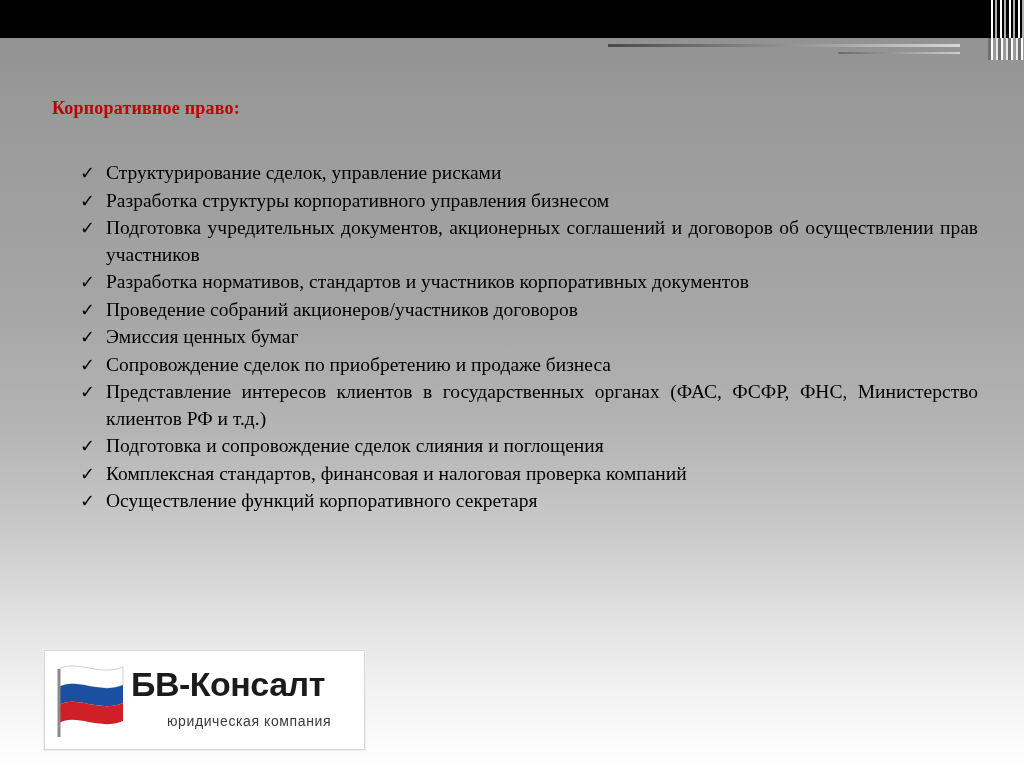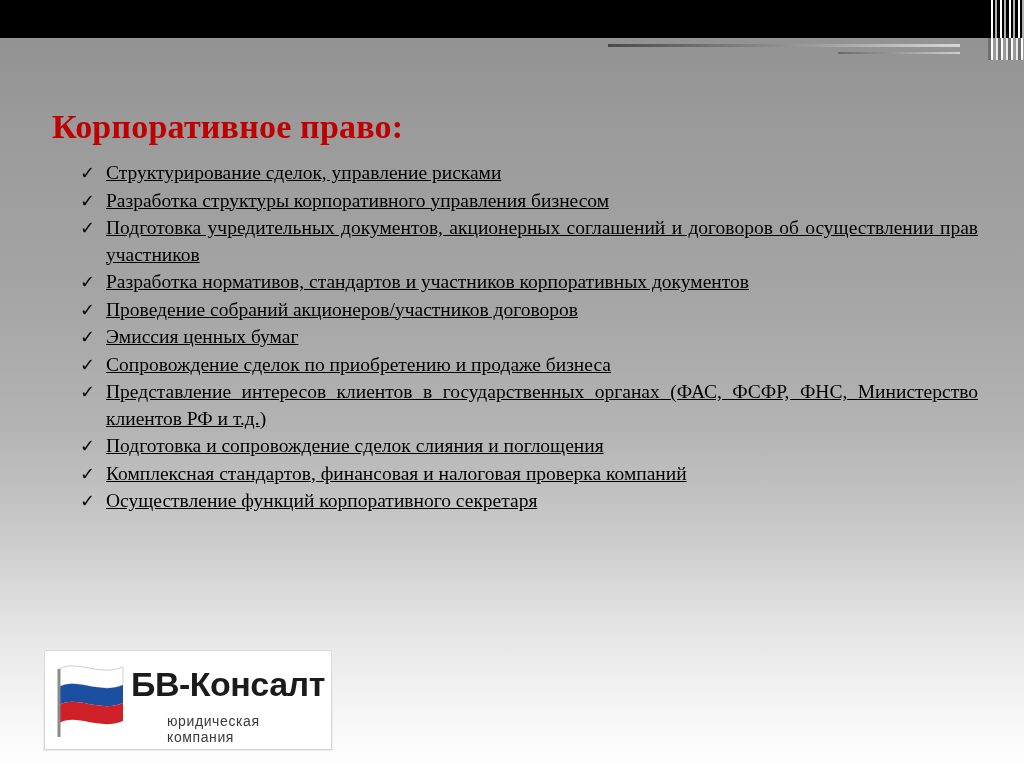--- a/index.html
+++ b/index.html
@@ -83,22 +83,22 @@
       repeating-linear-gradient(to right,
         #6f6f6f 0px, #6f6f6f 3px,
         #ffffff 3px, #ffffff 5px,
         #9a9a9a 5px, #9a9a9a 8px,
         #e8e8e8 8px, #e8e8e8 10px);
   }
 
   .title {
     position: absolute;
     left: 52px;
-    top: 108px;
-    font-size: 34px;
+    top: 98px;
+    font-size: 18px;
     font-weight: bold;
     color: #c00000;
     letter-spacing: 0.2px;
   }
 
   .body-block {
     position: absolute;
     left: 78px;
     top: 160px;
     width: 900px;
@@ -118,33 +118,33 @@
     position: absolute;
     left: 2px;
     top: 0;
     font-size: 18px;
     color: #000;
     font-family: "DejaVu Sans", sans-serif;
   }
   
   .item > span.txt {
     display: block;
-    text-decoration: underline;
   }
 
   
   .logo {
     position: absolute;
     left: 44px;
     top: 650px;
     width: 286px;
     height: 98px;
     background: #ffffff;
     border: 1px solid #d7d7d7;
     box-shadow: 0 0 0 1px #ededed;
+    padding-left: 33px;
   }
   .logo-inner {
     position: absolute;
     inset: 0;
   }
   .logo-flag {
     position: absolute;
     left: 10px;
     top: 8px;
     width: 72px;

